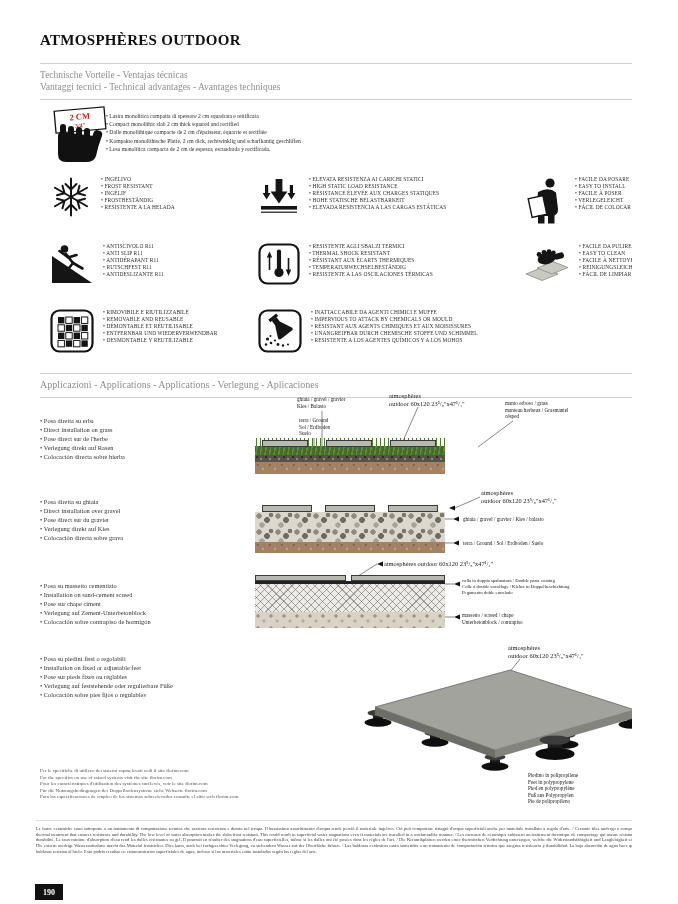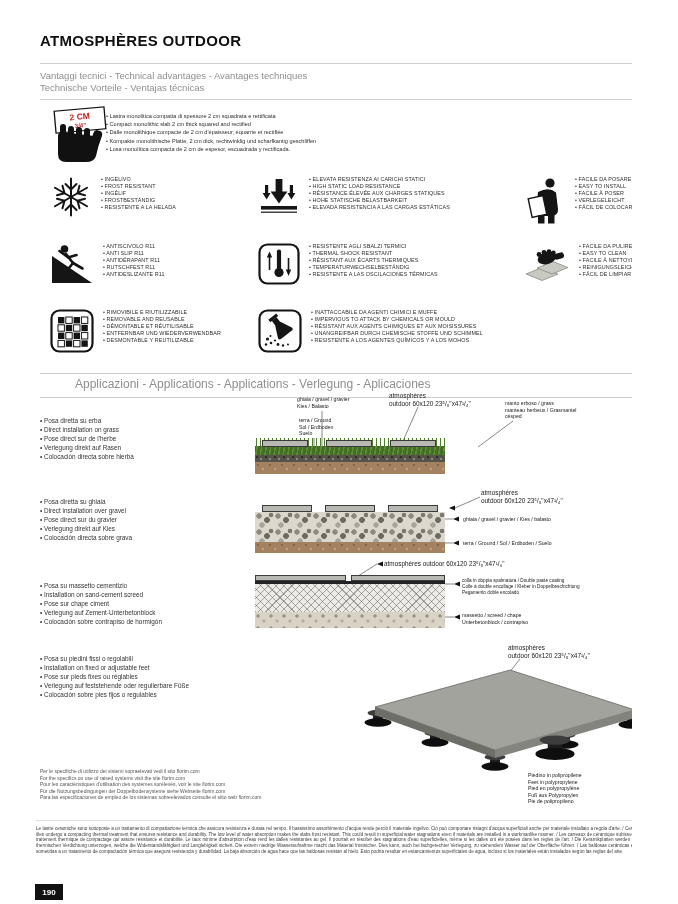--- a/index.html
+++ b/index.html
@@ -1,21 +1,21 @@
 <!DOCTYPE html>
 <html><head>
 <meta charset="utf-8">
 <style>
   html,body{margin:0;padding:0;background:#fff;}
   .page{position:relative;width:632px;height:904px;background:#fff;overflow:hidden;
-        font-family:Liberation Sans, sans-serif;color:#222;}
+        font-family:Liberation Serif, serif;color:#222;}
   .rule{position:absolute;left:40px;width:598px;height:1px;background:#cfcfcf;}
   .page-title{position:absolute;left:40px;top:32px;margin:0;font-size:15px;font-weight:bold;color:#101010;letter-spacing:.3px;}
   .section-head{position:absolute;font-size:9.5px;line-height:11.5px;color:#8f8f8f;}
-  .apps-head{font-size:12px;margin-left:35px;}
+  .apps-head{font-size:10px;}
   ul.blist{margin:0;padding:0;list-style:none;}
   .blist li{padding-left:5px;text-indent:-5px;}
   .blist li::before{content:"• ";}
   .plain li{padding-left:0;text-indent:0;}
   .plain li::before{content:"";}
   .adv-item{position:absolute;display:flex;gap:9px;align-items:flex-start;}
   .adv-icon{flex:0 0 auto;}
   .adv-text{font-size:5.4px;line-height:7.1px;color:#2e2e2e;letter-spacing:.1px;}
   .slab-bullets{position:absolute;font-size:5.6px;line-height:8.2px;color:#2e2e2e;}
   .app-blist{position:absolute;font-size:6.4px;line-height:9px;color:#333;}
@@ -57,22 +57,22 @@
 </style>
 </head>
 <body>
 
 <div class="page">
 
   <h1 class="page-title">ATMOSPHÈRES OUTDOOR</h1>
   <div class="rule" style="top:63px"></div>
 
   <div class="section-head" style="left:40px;top:70px">
+    <div>Technische Vorteile - Ventajas técnicas</div>
     <div>Vantaggi tecnici - Technical advantages - Avantages techniques</div>
-    <div>Technische Vorteile - Ventajas técnicas</div>
   </div>
   <div class="rule" style="top:99px"></div>
 
   <div style="position:absolute;left:50px;top:106px">
     <svg width="60" height="62" viewBox="0 0 60 62">
       <g transform="rotate(-5 30 14)">
         <rect x="5" y="3" width="50" height="22" fill="#fff" stroke="#111" stroke-width="1.3"></rect>
         <text x="30" y="13.5" text-anchor="middle" font-size="8.5" font-weight="bold" fill="#c3201f">2 CM</text>
         <text x="30" y="21.5" text-anchor="middle" font-size="6" font-weight="bold" fill="#c3201f">3/4"</text>
       </g>

